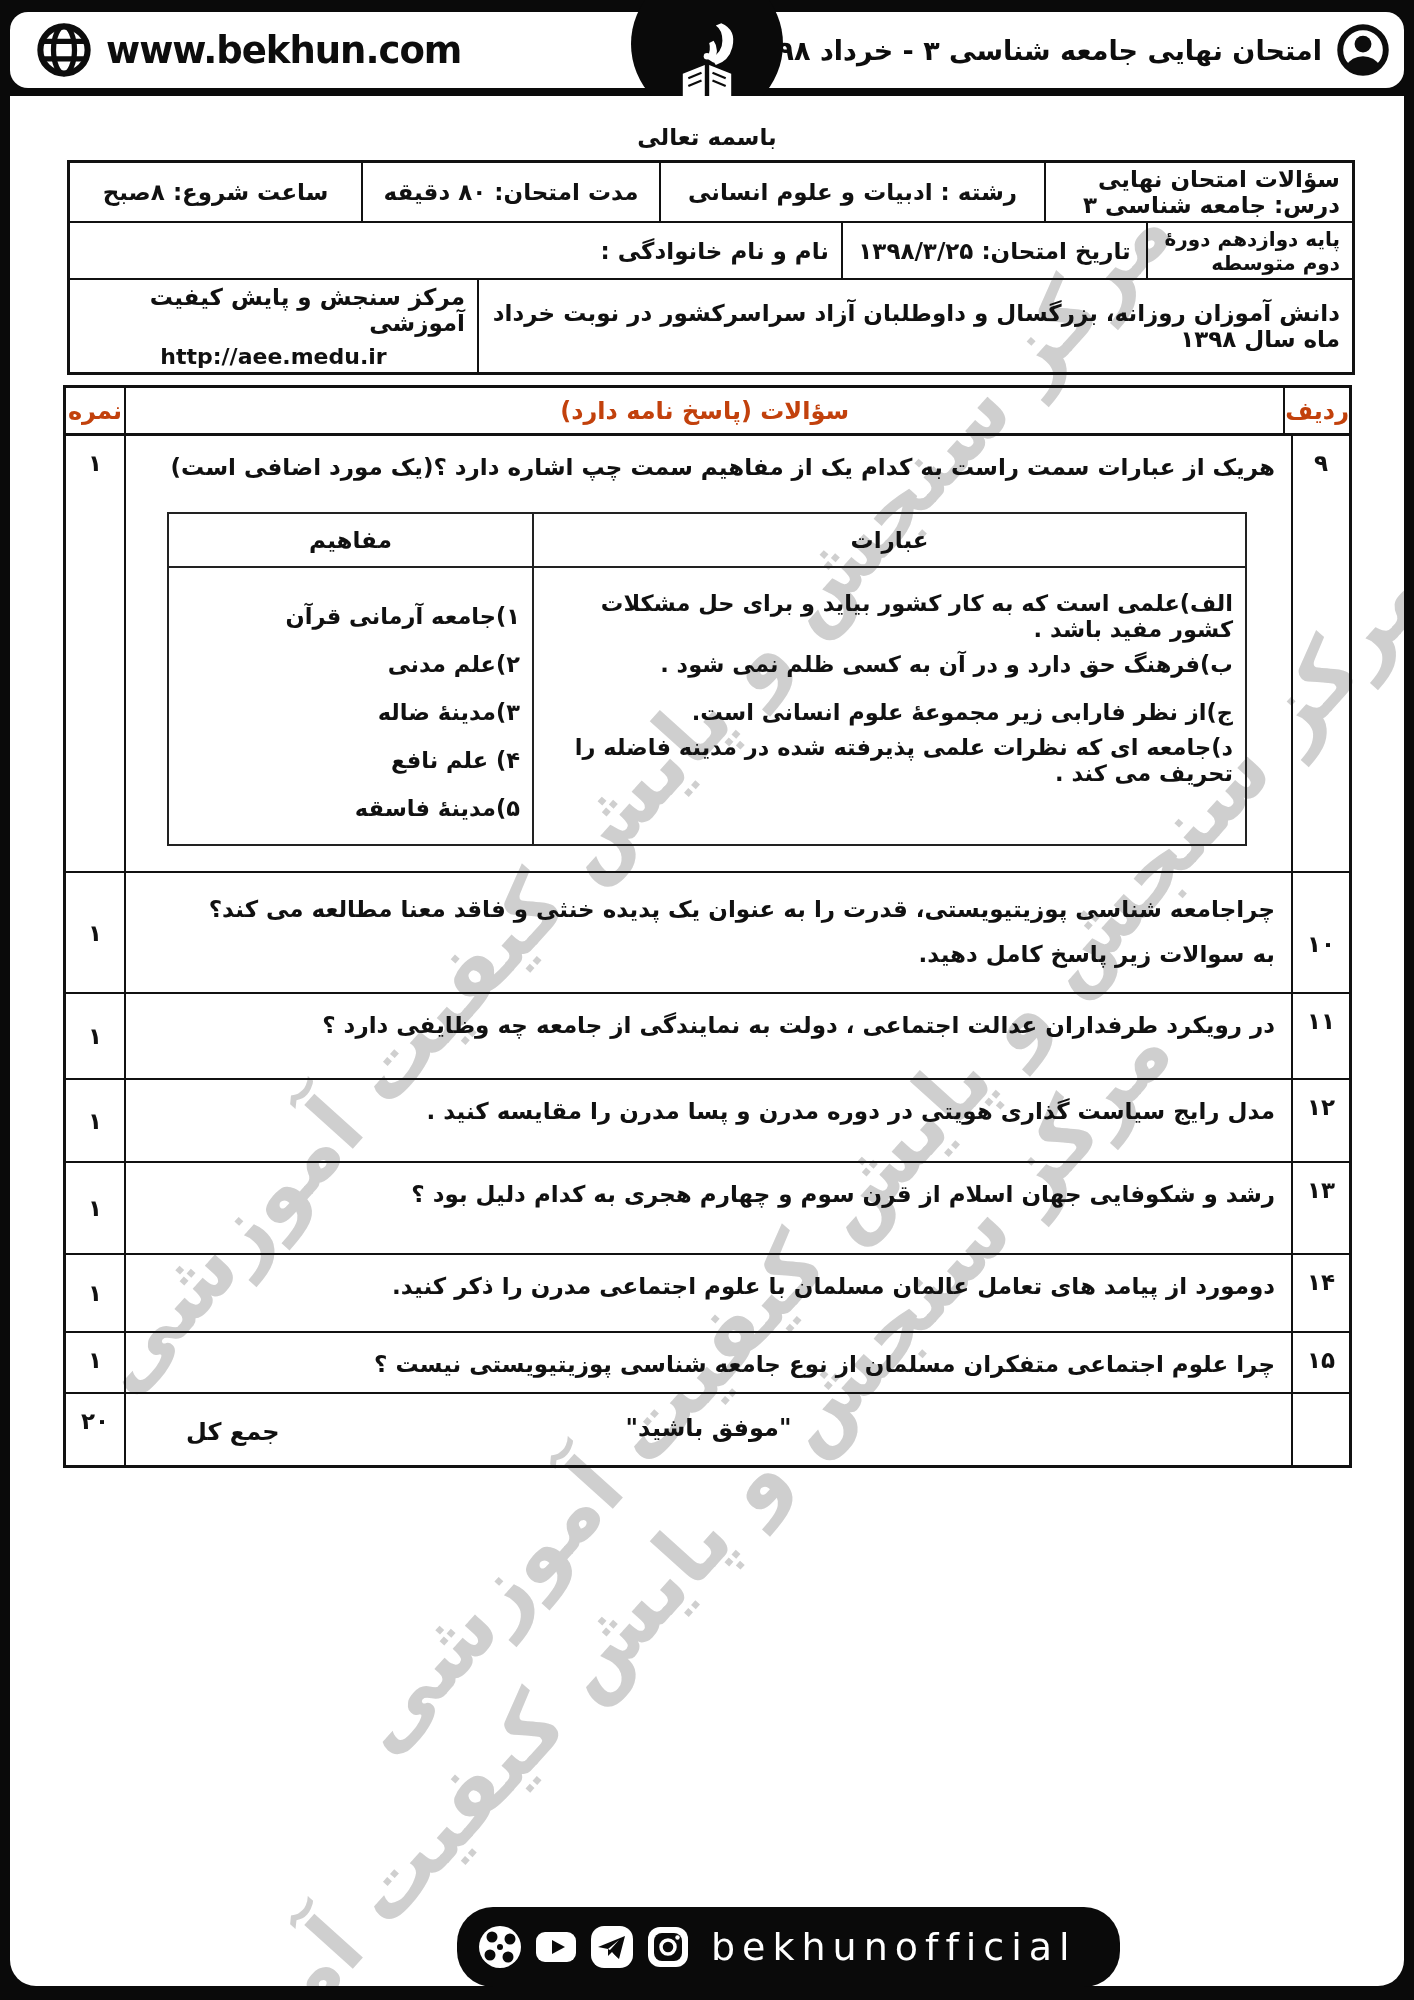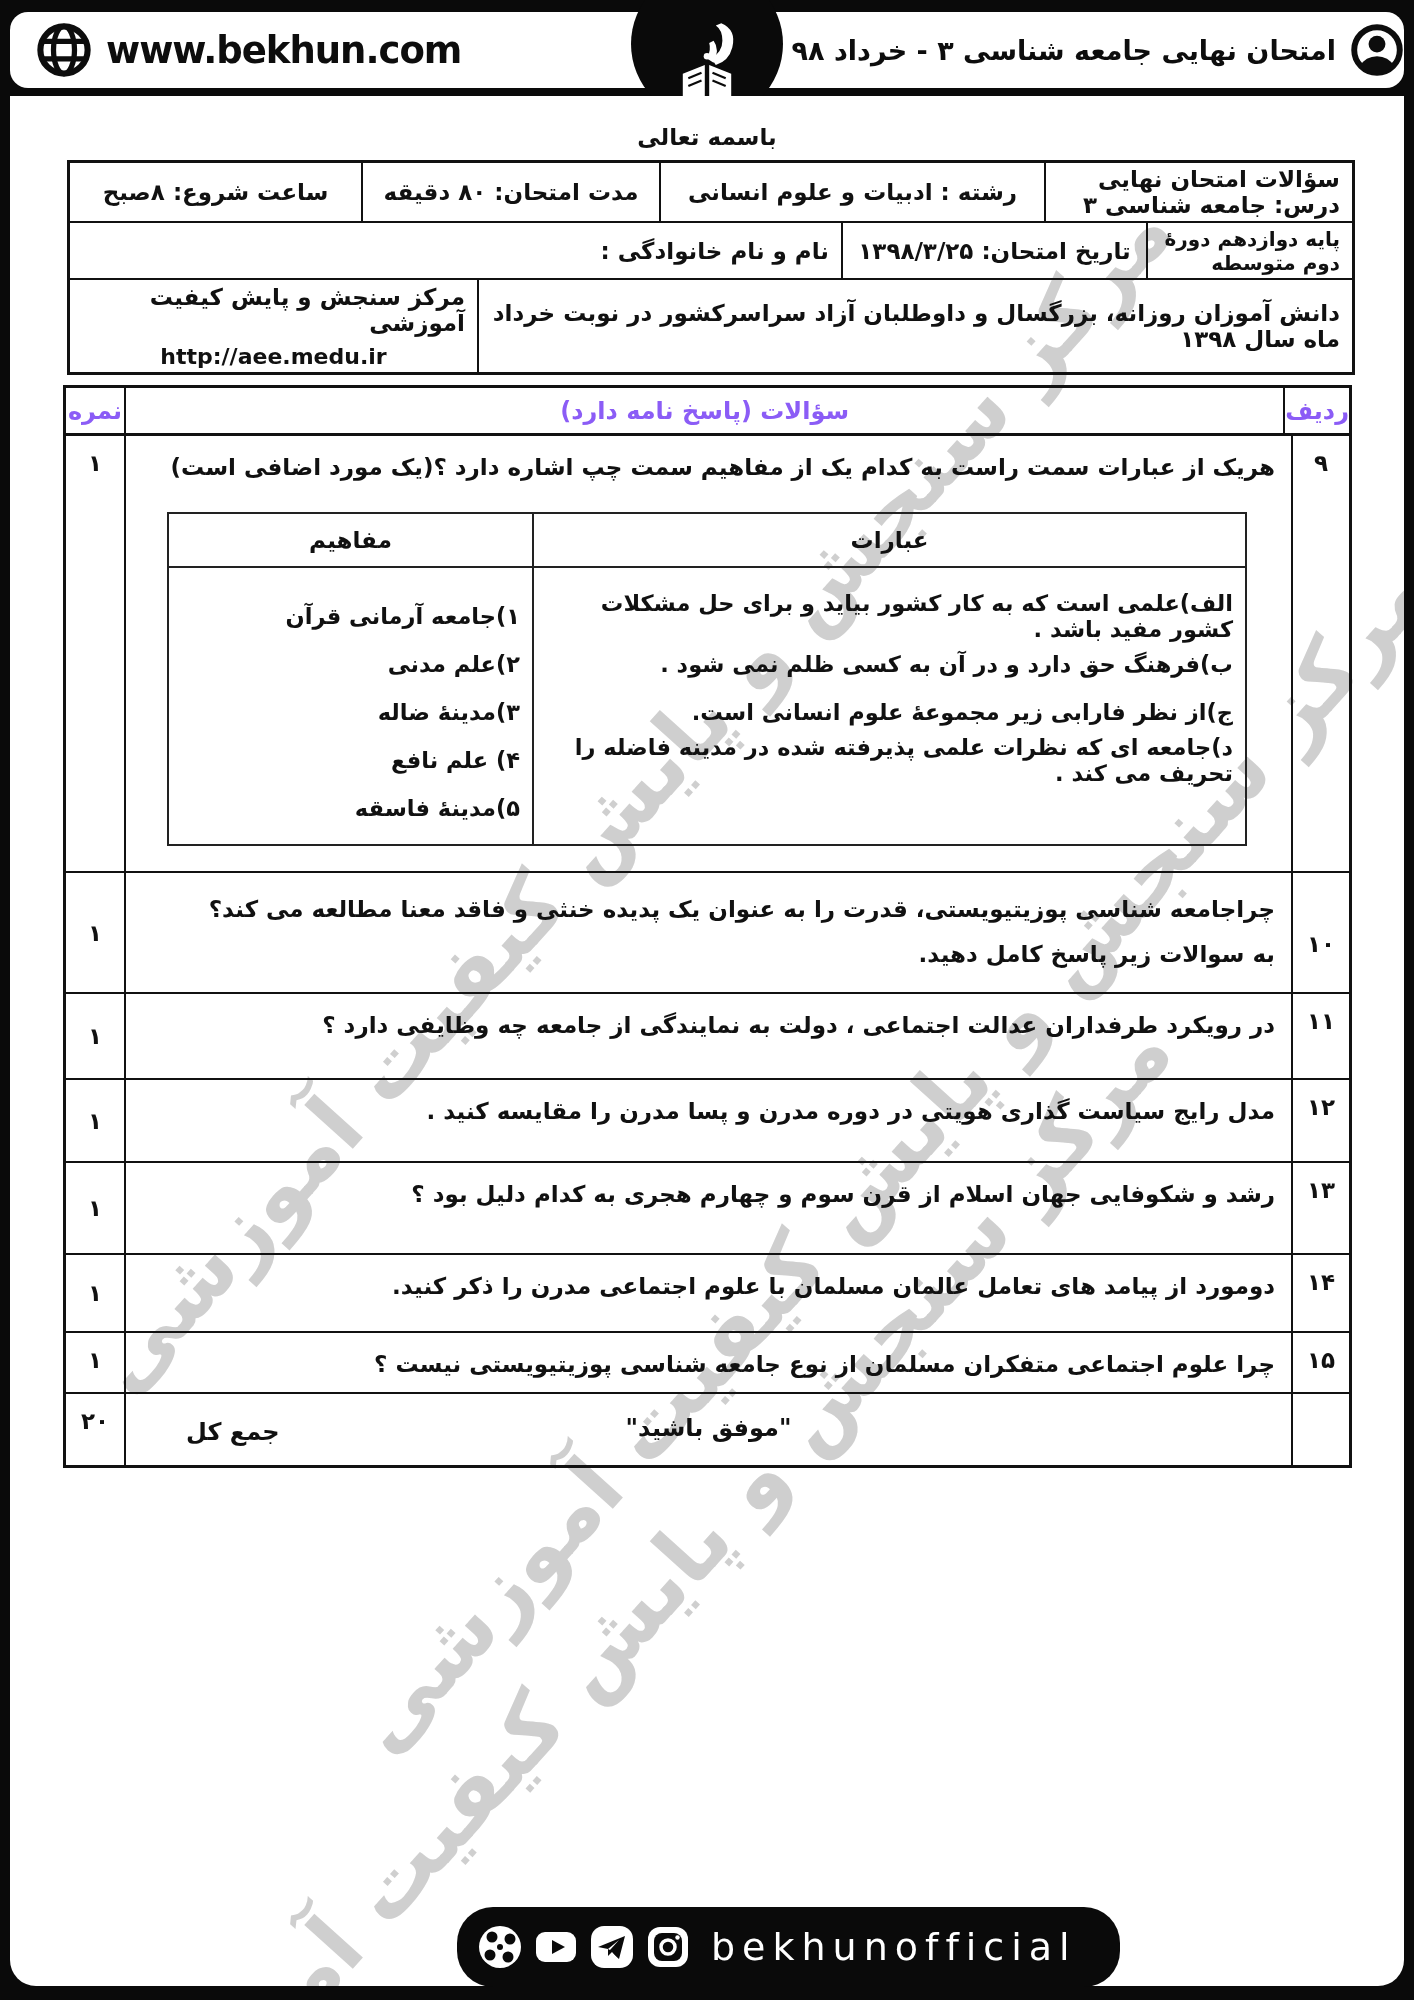--- a/index.html
+++ b/index.html
@@ -5,21 +5,21 @@
   html,body{margin:0;padding:0;background:#000;}
   body{width:1414px;height:2000px;font-family:"DejaVu Sans",sans-serif;overflow:hidden;}
   .page{position:relative;width:1414px;height:2000px;background:#0a0a0a;overflow:hidden;}
 
   
   .topbar{position:absolute;left:0;top:0;width:1414px;height:96px;background:#0a0a0a;}
   .band{position:absolute;left:10px;top:12px;width:1394px;height:76px;background:#fff;border-radius:18px;
         display:flex;align-items:center;justify-content:space-between;}
   .site{display:flex;align-items:center;gap:14px;padding-left:26px;}
   .site-text{font-size:37px;font-weight:bold;color:#0d0d0d;letter-spacing:-1px;}
-  .exam-head{display:flex;align-items:center;gap:14px;direction:rtl;}
+  .exam-head{display:flex;align-items:center;gap:14px;padding-right:14px;direction:rtl;}
   .exam-head-text{font-size:27px;font-weight:bold;color:#0d0d0d;}
   .logo-circle{position:absolute;left:631px;top:-32px;width:152px;height:152px;border-radius:50%;
         background:#0a0a0a;display:flex;align-items:flex-end;justify-content:center;}
 
   
   .paper{position:absolute;left:10px;top:96px;width:1394px;height:1890px;background:#fff;
          border-radius:0 0 26px 26px;overflow:hidden;direction:rtl;}
   .wm{position:absolute;white-space:nowrap;font-size:86px;font-weight:bold;color:#a0a0a0;opacity:.5;
       pointer-events:none;z-index:0;}
   .wm1{left:620px;top:700px;transform:translate(-50%,-50%) rotate(-48deg);}
@@ -35,21 +35,21 @@
   .icell:not(:last-child){border-left:2px solid #111;}
   .r1{height:58px;}
   .r2{height:55px;}
   .r3{height:92px;}
   .c-flex1{flex:1;}
   .center-cell{flex-direction:column;justify-content:center;align-items:center;gap:8px;}
   .url{font-size:22px;font-weight:bold;direction:ltr;}
 
   .qtable{position:relative;z-index:1;margin:10px 52px 0 53px;border:3px solid #111;}
   .qhead{display:flex;height:45px;border-bottom:3px solid #111;}
-  .qhead > div{display:flex;align-items:center;justify-content:center;font-weight:bold;font-size:24px;color:#8b5cf6;box-sizing:border-box;}
+  .qhead > div{display:flex;align-items:center;justify-content:center;font-weight:bold;font-size:24px;color:#c2410c;box-sizing:border-box;}
   .qhead > div:not(:last-child){border-left:2px solid #111;}
   .qrow{display:flex;box-sizing:border-box;}
   .qrow:not(:last-child){border-bottom:2px solid #111;}
   .col-num{flex:0 0 58px;display:flex;justify-content:center;align-items:flex-start;padding-top:14px;
            font-weight:bold;font-size:23px;color:#111;box-sizing:border-box;}
   .col-body{flex:1;padding:0 16px 0 10px;font-weight:bold;font-size:23px;color:#111;box-sizing:border-box;position:relative;}
   .col-score{flex:0 0 58px;display:flex;justify-content:center;align-items:center;
              font-weight:bold;font-size:23px;color:#111;box-sizing:border-box;}
   .qrow > div:not(:last-child){border-left:2px solid #111;}
   .h-q9{height:437px;}  .h-q10{height:121px;} .h-q11{height:86px;}

